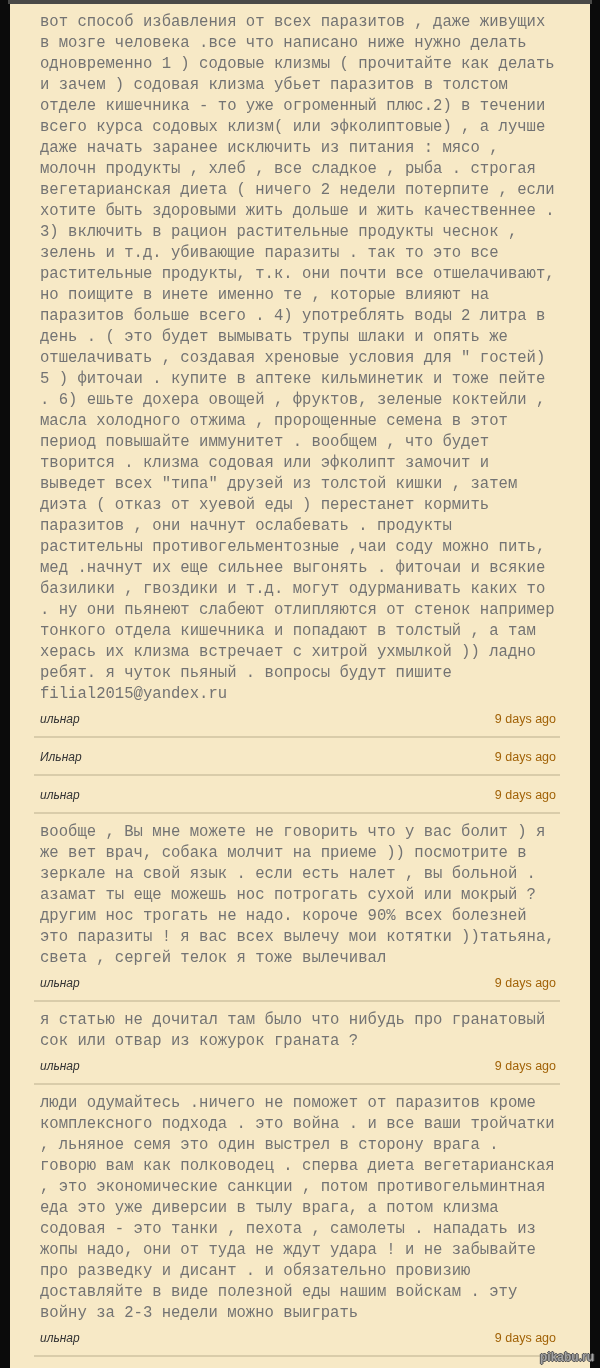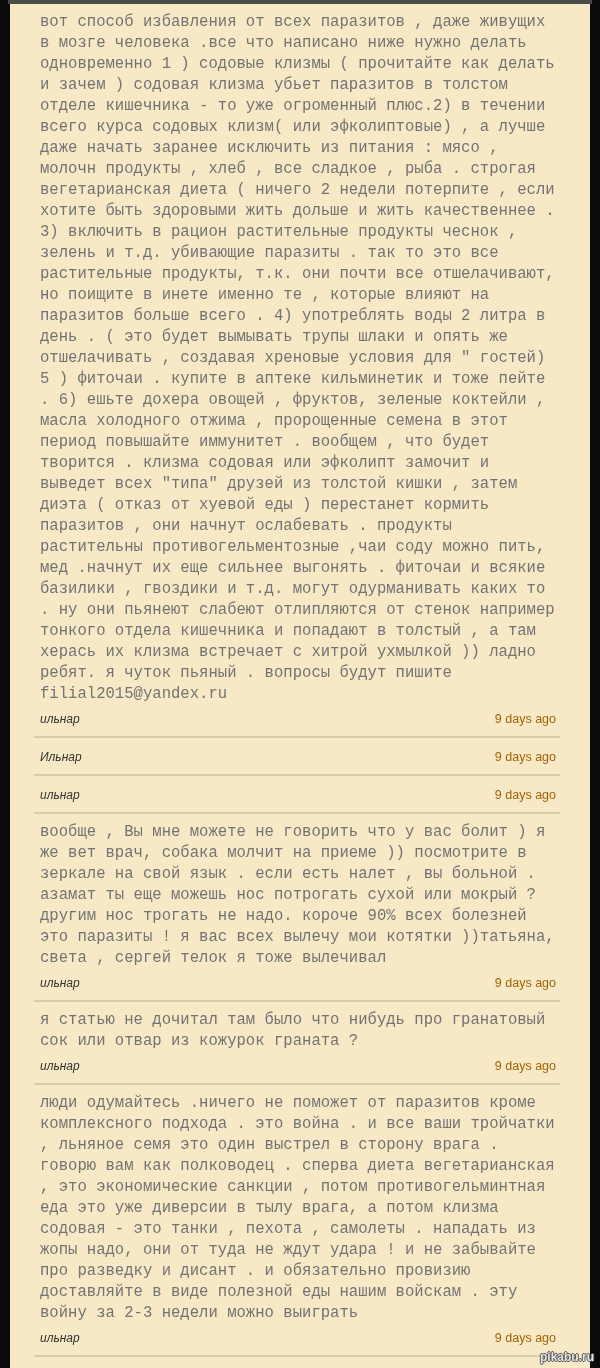--- a/index.html
+++ b/index.html
@@ -68,21 +68,21 @@
     height: 2px;
     background: #d9ccaa;
   }
   .watermark {
     position: absolute;
     right: 6px;
     bottom: 4px;
     font-family: "Liberation Sans", sans-serif;
     font-size: 12px;
     font-weight: bold;
-    color: #e5e5e5;
+    color: #a3a3a3;
     text-shadow: -1px 0 #555, 1px 0 #555, 0 -1px #555, 0 1px #555;
   }
 </style>
 </head>
 <body>
 
 <div class="frame">
   <div class="topbar"></div>
   <div class="panel">
 

